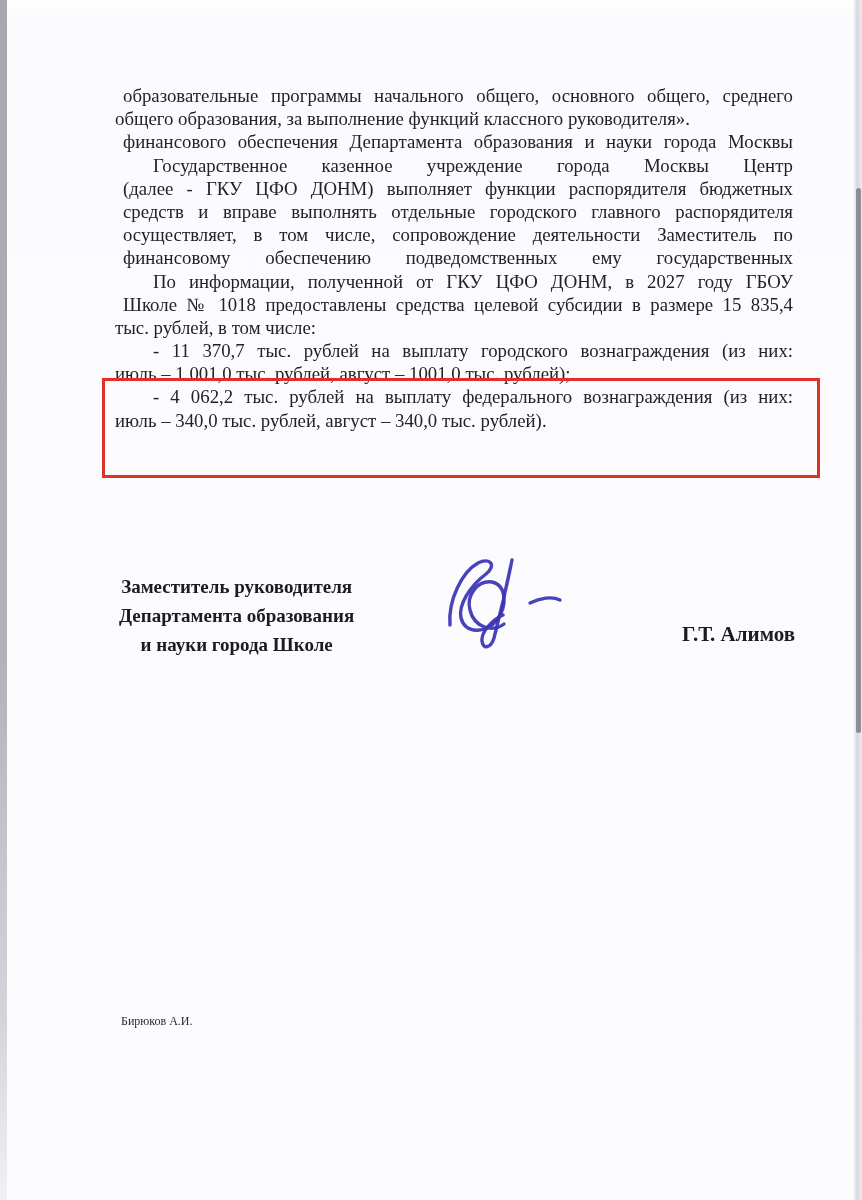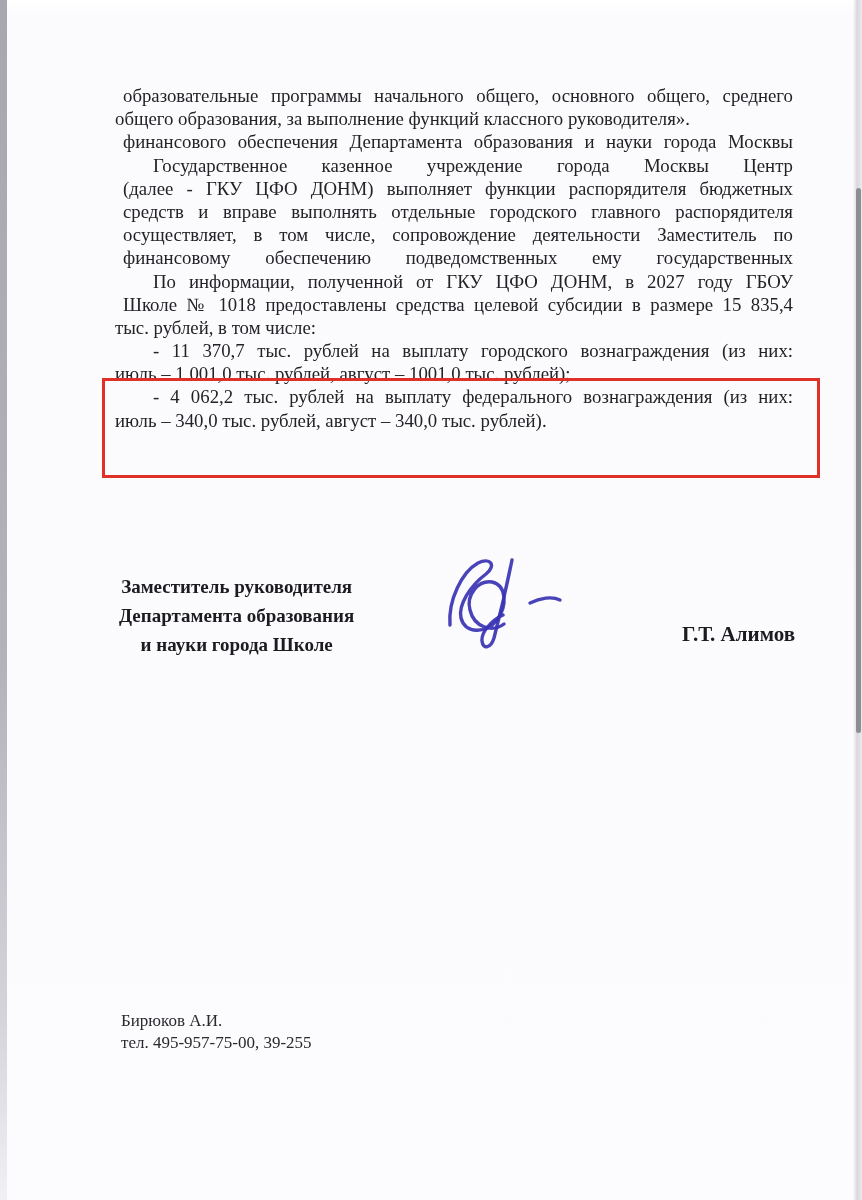--- a/index.html
+++ b/index.html
@@ -46,21 +46,21 @@
     font-weight:bold;font-size:19px;line-height:29px;color:#1b1b20;text-align:center;
   }
   .signoff-name{
     position:absolute;right:67px;top:620px;
     font-weight:bold;font-size:21px;line-height:29px;color:#1b1b20;
   }
   .sig{position:absolute;left:433px;top:545px;width:135px;height:115px;}
   .sig path{fill:none;stroke:var(--signature-ink);stroke-width:3.4;stroke-linecap:round;stroke-linejoin:round;opacity:.92;}
   .footer{
     position:absolute;left:121px;top:1010px;
-    font-size:17px;line-height:22px;color:#2a2a2e;
+    font-size:12px;line-height:22px;color:#2a2a2e;
   }
 </style>
 </head>
 <body>
 
 <div class="page">
 
   <div class="edge-left"></div>
   <div class="edge-right"></div>
   <div class="scroll-thumb"></div>
@@ -94,16 +94,15 @@
   <svg class="sig" viewBox="0 0 135 115" aria-hidden="true">
     <path d="M 17 80 C 15 55, 29 27, 45 18 C 57 12, 64 20, 53 29 C 37 41, 25 60, 28 73 C 32 89, 53 89, 64 75 C 75 60, 73 40, 59 37 C 45 35, 33 50, 37 65 C 41 82, 59 88, 71 79"></path>
     <path d="M 79 15 C 75 35, 67 70, 61 93 C 58 103, 50 105, 49 96 C 48 87, 59 75, 70 70"></path>
     <path d="M 97 58 C 107 53, 119 51, 127 55"></path>
   </svg>
 
   <div class="signoff-name">Г.Т. Алимов</div>
 
   <div class="footer">
     <div>Бирюков А.И.</div>
-    <div>тел. 495-957-75-00, 39-255</div>
   </div>
 
 </div>
 
 </body></html>

